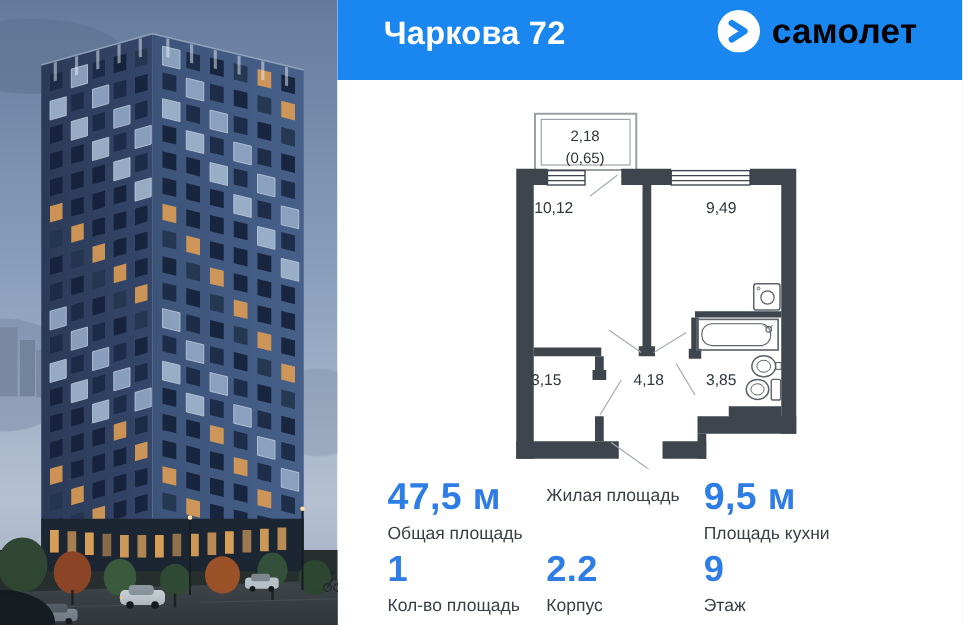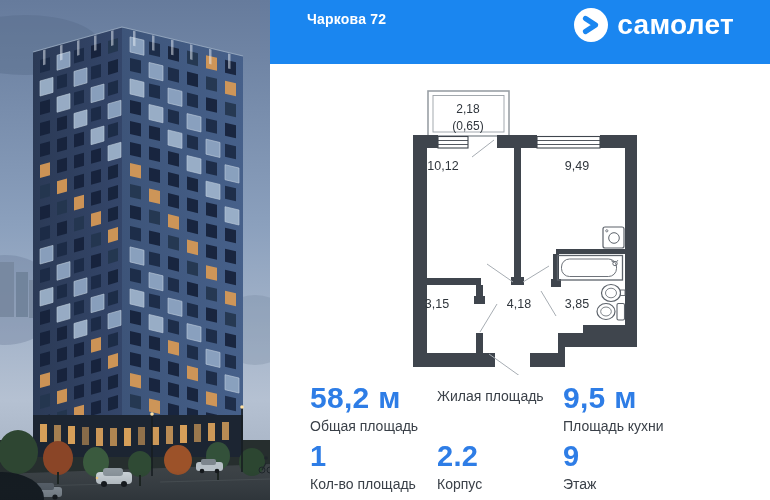--- a/index.html
+++ b/index.html
@@ -7,25 +7,25 @@
     position:relative;width:770px;height:500px;background:#ffffff;
     overflow:hidden;font-family:"Liberation Sans",sans-serif;
   }
   .photo{position:absolute;left:0;top:0;width:270px;height:500px;}
   .header{
     position:absolute;left:270px;top:0;width:500px;height:64px;
     background:#1a86f0;
   }
   .header-title{
     position:absolute;left:37px;top:11px;color:#ffffff;
-    font-size:14px;font-weight:700;letter-spacing:.2px;white-space:nowrap;
+    font-size:26px;font-weight:700;letter-spacing:.2px;white-space:nowrap;
   }
   .brand{position:absolute;right:36px;top:8px;display:flex;align-items:center;gap:9px;cursor:pointer;}
   .brand-mark{width:34px;height:34px;display:block;}
-  .brand-name{color:#ffffff;font-size:28px;font-weight:700;letter-spacing:.3px;line-height:34px;}
+  .brand-name{color:#000000;font-size:28px;font-weight:700;letter-spacing:.3px;line-height:34px;}
   .floorplan{position:absolute;left:405px;top:85px;width:290px;height:290px;}
   .plan-label{font-size:12.5px;font-weight:500;fill:#30363d;}
   .plan-label-small{font-size:12px;font-weight:500;fill:#30363d;}
   .stat{position:absolute;white-space:nowrap;}
   .stat-value{font-size:30px;line-height:30px;font-weight:700;color:#2e7de6;letter-spacing:.3px;}
   .stat-value.small{font-size:29px;line-height:29px;}
   .stat-label{margin-top:5px;font-size:14px;font-weight:500;color:#3a4048;}
   .c1{left:310px}.c2{left:437px}.c3{left:563px}
   .r1{top:383px}.r2{top:442px}
 </style>
@@ -475,21 +475,21 @@
       <text class="plan-label-small" x="468" y="130">(0,65)</text>
       <text class="plan-label" x="443" y="170">10,12</text>
       <text class="plan-label" x="577" y="170">9,49</text>
       <text class="plan-label" x="437" y="308">3,15</text>
       <text class="plan-label" x="519" y="308">4,18</text>
       <text class="plan-label" x="577" y="308">3,85</text>
     </g>
   </svg>
 
   <div class="stat r1 c1">
-    <div class="stat-value">58,2 м</div>
+    <div class="stat-value">47,5 м</div>
     <div class="stat-label">Общая площадь</div>
   </div>
   <div class="stat r1 c2">
     <div class="stat-label">Жилая площадь</div>
   </div>
   <div class="stat r1 c3">
     <div class="stat-value">9,5 м</div>
     <div class="stat-label">Площадь кухни</div>
   </div>
   <div class="stat r2 c1">

